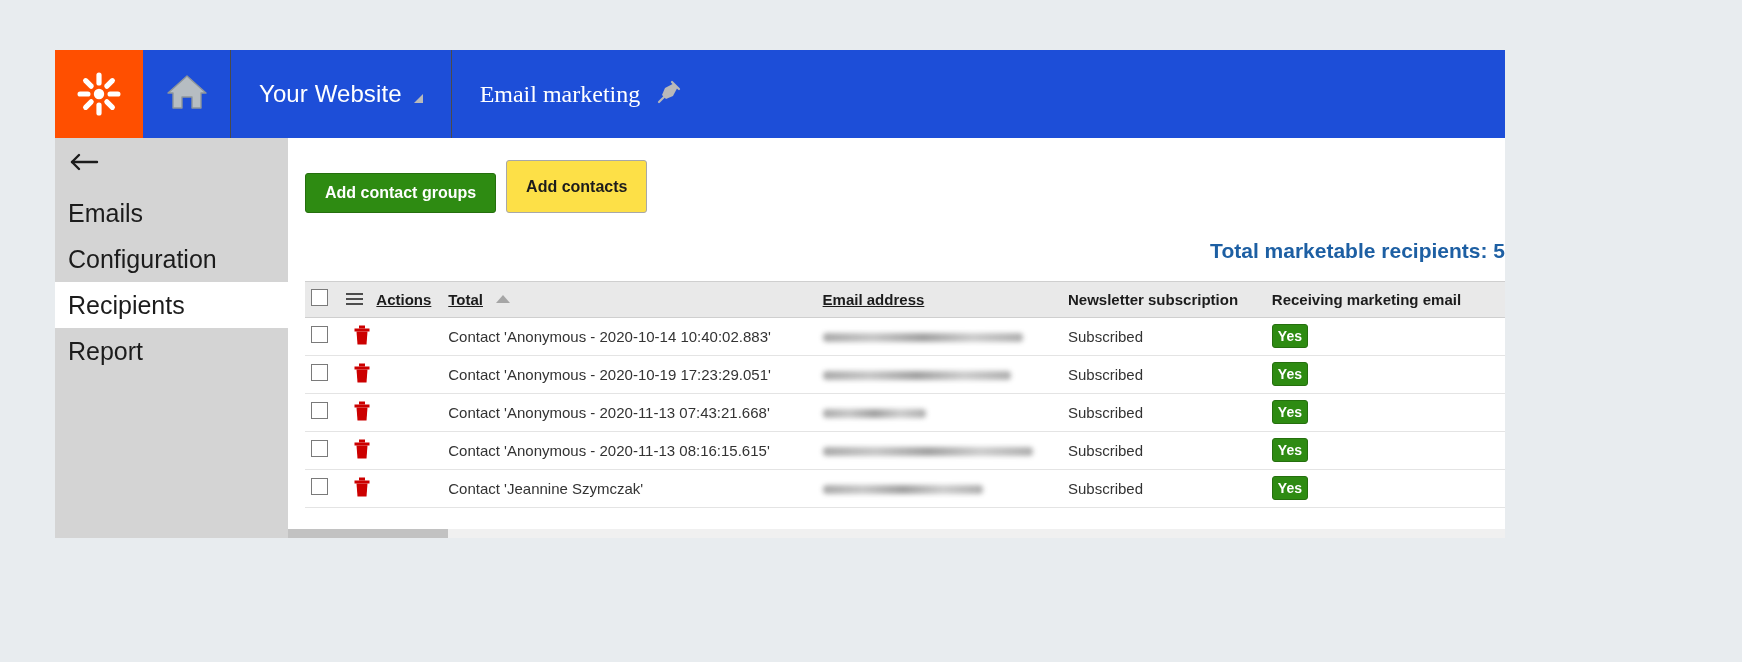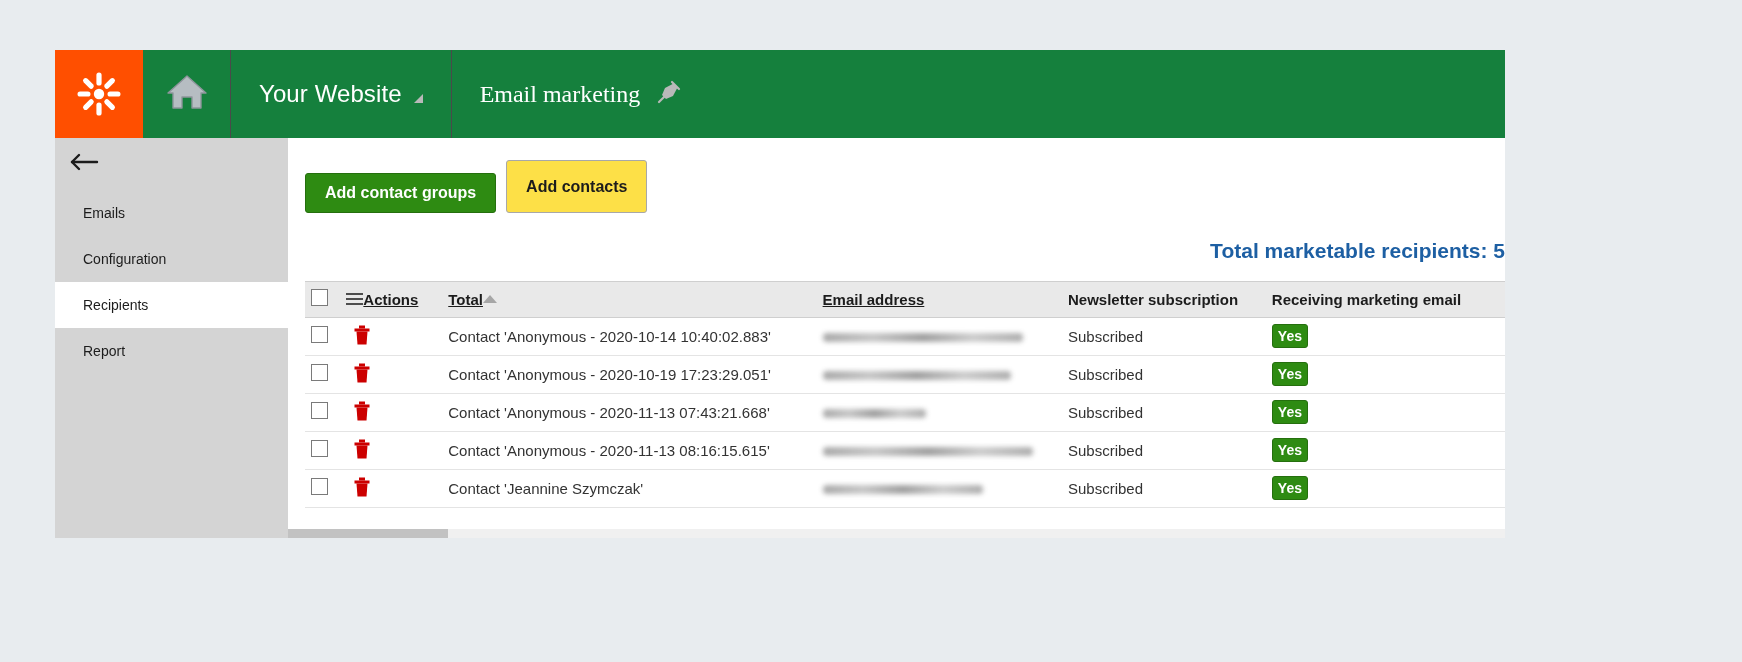--- a/index.html
+++ b/index.html
@@ -14,21 +14,21 @@
   #app {
     position: absolute;
     left: 55px; top: 50px;
     width: 1450px; height: 488px;
     background: #ffffff;
   }
 
   
   .topbar {
     height: 88px;
-    background: #15803d;
+    background: #1d4ed8;
     display: flex;
     align-items: stretch;
   }
   .logo-tile {
     width: 88px;
     background: #ff4f00;
     display: flex; align-items: center; justify-content: center;
     flex: 0 0 88px;
   }
   .logo-tile svg { display: block; }
@@ -77,22 +77,22 @@
     position: relative;
   }
   .back-row {
     height: 52px;
     display: flex; align-items: center;
     padding-left: 14px;
   }
   .nav-item {
     height: 46px;
     display: flex; align-items: center;
-    padding-left: 28px;
-    font-size: 14px;
+    padding-left: 13px;
+    font-size: 25px;
     color: #1c1c1c;
     cursor: pointer;
   }
   .nav-item.active { background: #ffffff; }
 
   .content {
     flex: 1 1 auto;
     background: #ffffff;
     padding: 22px 0 0 17px;
     position: relative;
@@ -162,21 +162,21 @@
   .col-act   { width: 98px; }
   .col-name  { width: 360px; }
   .col-email { width: 236px; }
   .col-news  { width: 196px; }
   .col-recv  { width: 230px; }
 
   .hdr-link {
     text-decoration: underline;
     cursor: pointer;
   }
-  .hdr-inline { display: flex; align-items: center; gap: 0; text-align: center; }
+  .hdr-inline { display: flex; align-items: center; gap: 13px; text-align: center; }
 
   .chk {
     width: 17px; height: 17px;
     border: 1px solid #7a7a7a;
     background: #ffffff;
     display: inline-block;
     cursor: pointer;
   }
   .burger { display: inline-flex; flex-direction: column; gap: 3px; cursor: pointer; }
   .burger i { display: block; width: 17px; height: 2px; background: #4d4d4d; }

